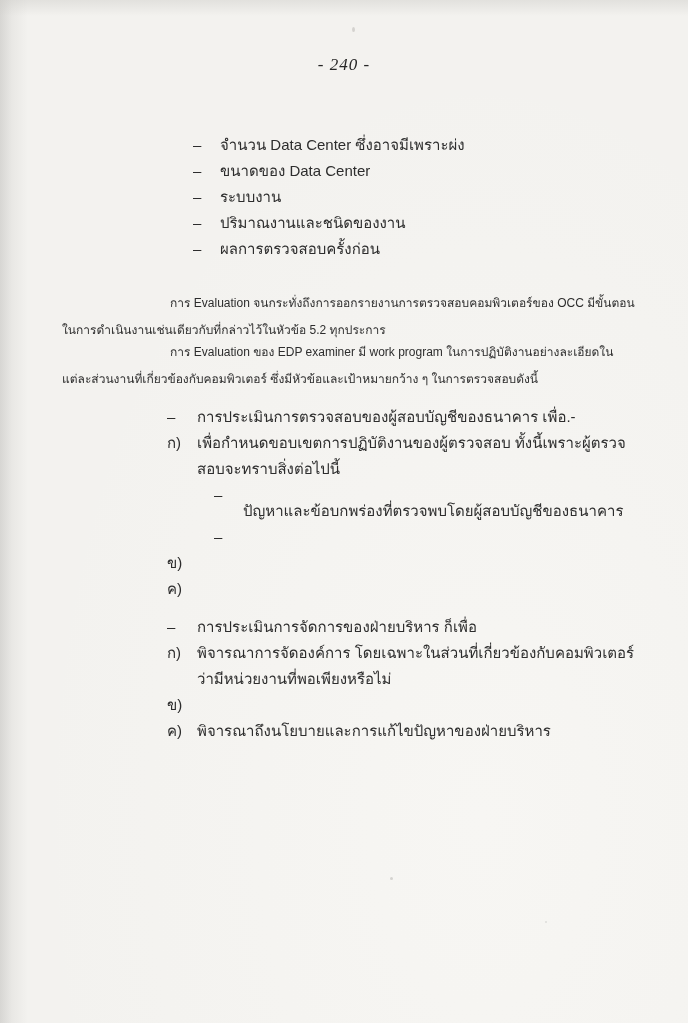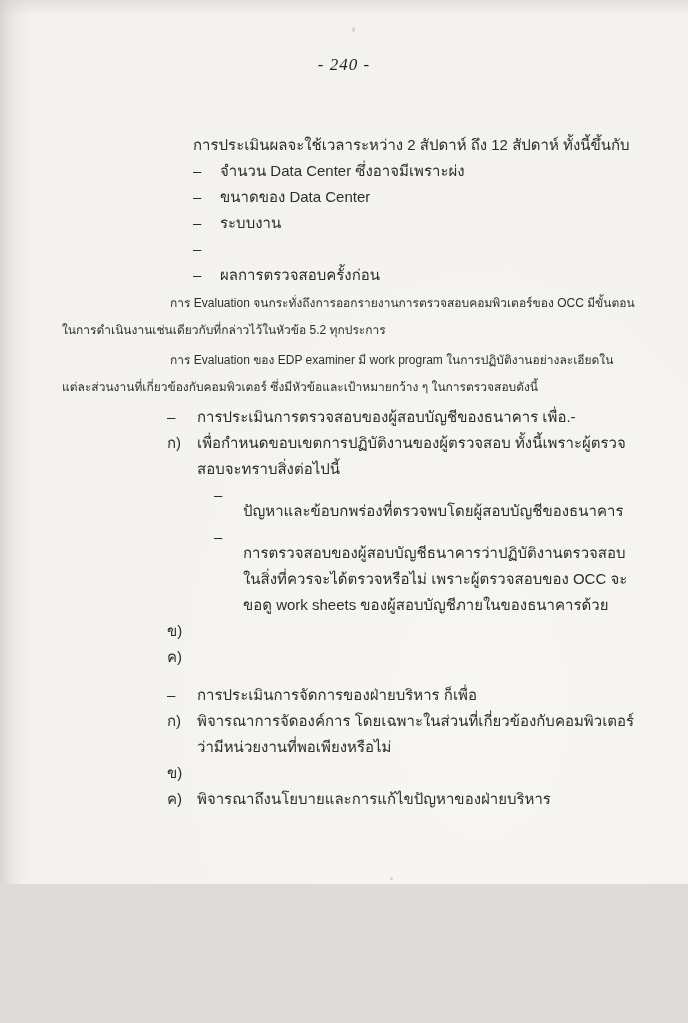--- a/index.html
+++ b/index.html
@@ -1,18 +1,18 @@
 <!DOCTYPE html>
 <html><head>
 <meta charset="utf-8">
 <style>
   html,body{margin:0;padding:0;background:#dddcd9;}
   .page{
     position:relative;
-    width:688px;height:884px;
+    width:688px;height:1023px;
     margin:0 auto;
     background:
       linear-gradient(180deg, rgba(205,204,200,0.45) 0px, rgba(243,242,239,0) 16px),
       linear-gradient(90deg, #d7d6d3 0px, #e9e8e5 12px, rgba(243,242,239,0) 28px),
       radial-gradient(ellipse at 70% 80%, #f7f6f3 0%, rgba(247,246,243,0) 65%),
       #f3f2ef;
     overflow:hidden;
     font-family:"Liberation Sans", sans-serif;
     color:#2d2d2d;
     -webkit-font-smoothing:antialiased;
@@ -25,21 +25,21 @@
     font-size:17px;letter-spacing:1px;color:#262626;
   }
   
   .intro{position:absolute;top:132px;left:193px;width:450px;font-size:15px;line-height:26px;}
   .intro .lead{white-space:nowrap;}
   .brow{display:flex;}
   .brow .dash{flex:0 0 27px;}
   
   .para{position:absolute;left:62px;width:580px;font-size:12px;line-height:27px;text-indent:108px;text-align:left;}
   .para.p1{top:290px;}
-  .para.p2{top:347px;}
+  .para.p2{top:339px;}
   
   .body-list{position:absolute;top:404px;left:62px;width:580px;font-size:15px;line-height:26px;}
   .item{display:flex;align-items:flex-start;}
   .item .label{flex:0 0 30px;margin-left:105px;}
   .item .itext{flex:1;min-width:0;}
   .sub{display:flex;align-items:flex-start;}
   .sub .sdash{flex:0 0 29px;margin-left:152px;}
   .sub .stext{flex:1;min-width:0;margin-top:16px;}
   .sect-gap{margin-top:12px;}
   
@@ -49,35 +49,35 @@
   .speck.s3{left:545px;top:921px;width:2px;height:2px;opacity:.4;}
 </style>
 </head>
 <body>
 
 <div class="page">
 
   <div class="page-number">- 240 -</div>
 
   <div class="intro">
-    <div class="lead">การประเมินผลจะใช้เวลาระหว่าง 2 สัปดาห์ ถึง 12 สัปดาห์ ทั้งนี้ขึ้นกับ</div>
     <div class="brow">
       <span class="dash">–</span>
       <span>จำนวน Data Center ซึ่งอาจมีเพราะผ่ง</span>
     </div>
     <div class="brow">
       <span class="dash">–</span>
       <span>ขนาดของ Data Center</span>
     </div>
     <div class="brow">
       <span class="dash">–</span>
       <span>ระบบงาน</span>
     </div>
     <div class="brow">
       <span class="dash">–</span>
+      <span>ปริมาณงานและชนิดของงาน</span>
     </div>
     <div class="brow">
       <span class="dash">–</span>
       <span>ผลการตรวจสอบครั้งก่อน</span>
     </div>
   </div>
 
   <div class="para p1">การ Evaluation จนกระทั่งถึงการออกรายงานการตรวจสอบคอมพิวเตอร์ของ OCC มีขั้นตอนในการดำเนินงานเช่นเดียวกับที่กล่าวไว้ในหัวข้อ 5.2 ทุกประการ</div>
   <div class="para p2">การ Evaluation ของ EDP examiner มี work program ในการปฏิบัติงานอย่างละเอียดในแต่ละส่วนงานที่เกี่ยวข้องกับคอมพิวเตอร์ ซึ่งมีหัวข้อและเป้าหมายกว้าง ๆ ในการตรวจสอบดังนี้</div>
 
@@ -92,21 +92,20 @@
       <span class="label">ก)</span>
       <div class="itext">เพื่อกำหนดขอบเขตการปฏิบัติงานของผู้ตรวจสอบ ทั้งนี้เพราะผู้ตรวจสอบจะทราบสิ่งต่อไปนี้</div>
     </div>
 
     <div class="sub">
       <span class="sdash">–</span>
       <div class="stext">ปัญหาและข้อบกพร่องที่ตรวจพบโดยผู้สอบบัญชีของธนาคาร</div>
     </div>
     <div class="sub">
       <span class="sdash">–</span>
-      <div class="stext">การตรวจสอบของผู้สอบบัญชีธนาคารว่าปฏิบัติงานตรวจสอบในสิ่งที่ควรจะได้ตรวจหรือไม่ เพราะผู้ตรวจสอบของ OCC จะขอดู work sheets ของผู้สอบบัญชีภายในของธนาคารด้วย</div>
     </div>
 
     <div class="item">
       <span class="label">ข)</span>
     </div>
 
     <div class="item">
       <span class="label">ค)</span>
     </div>
 

